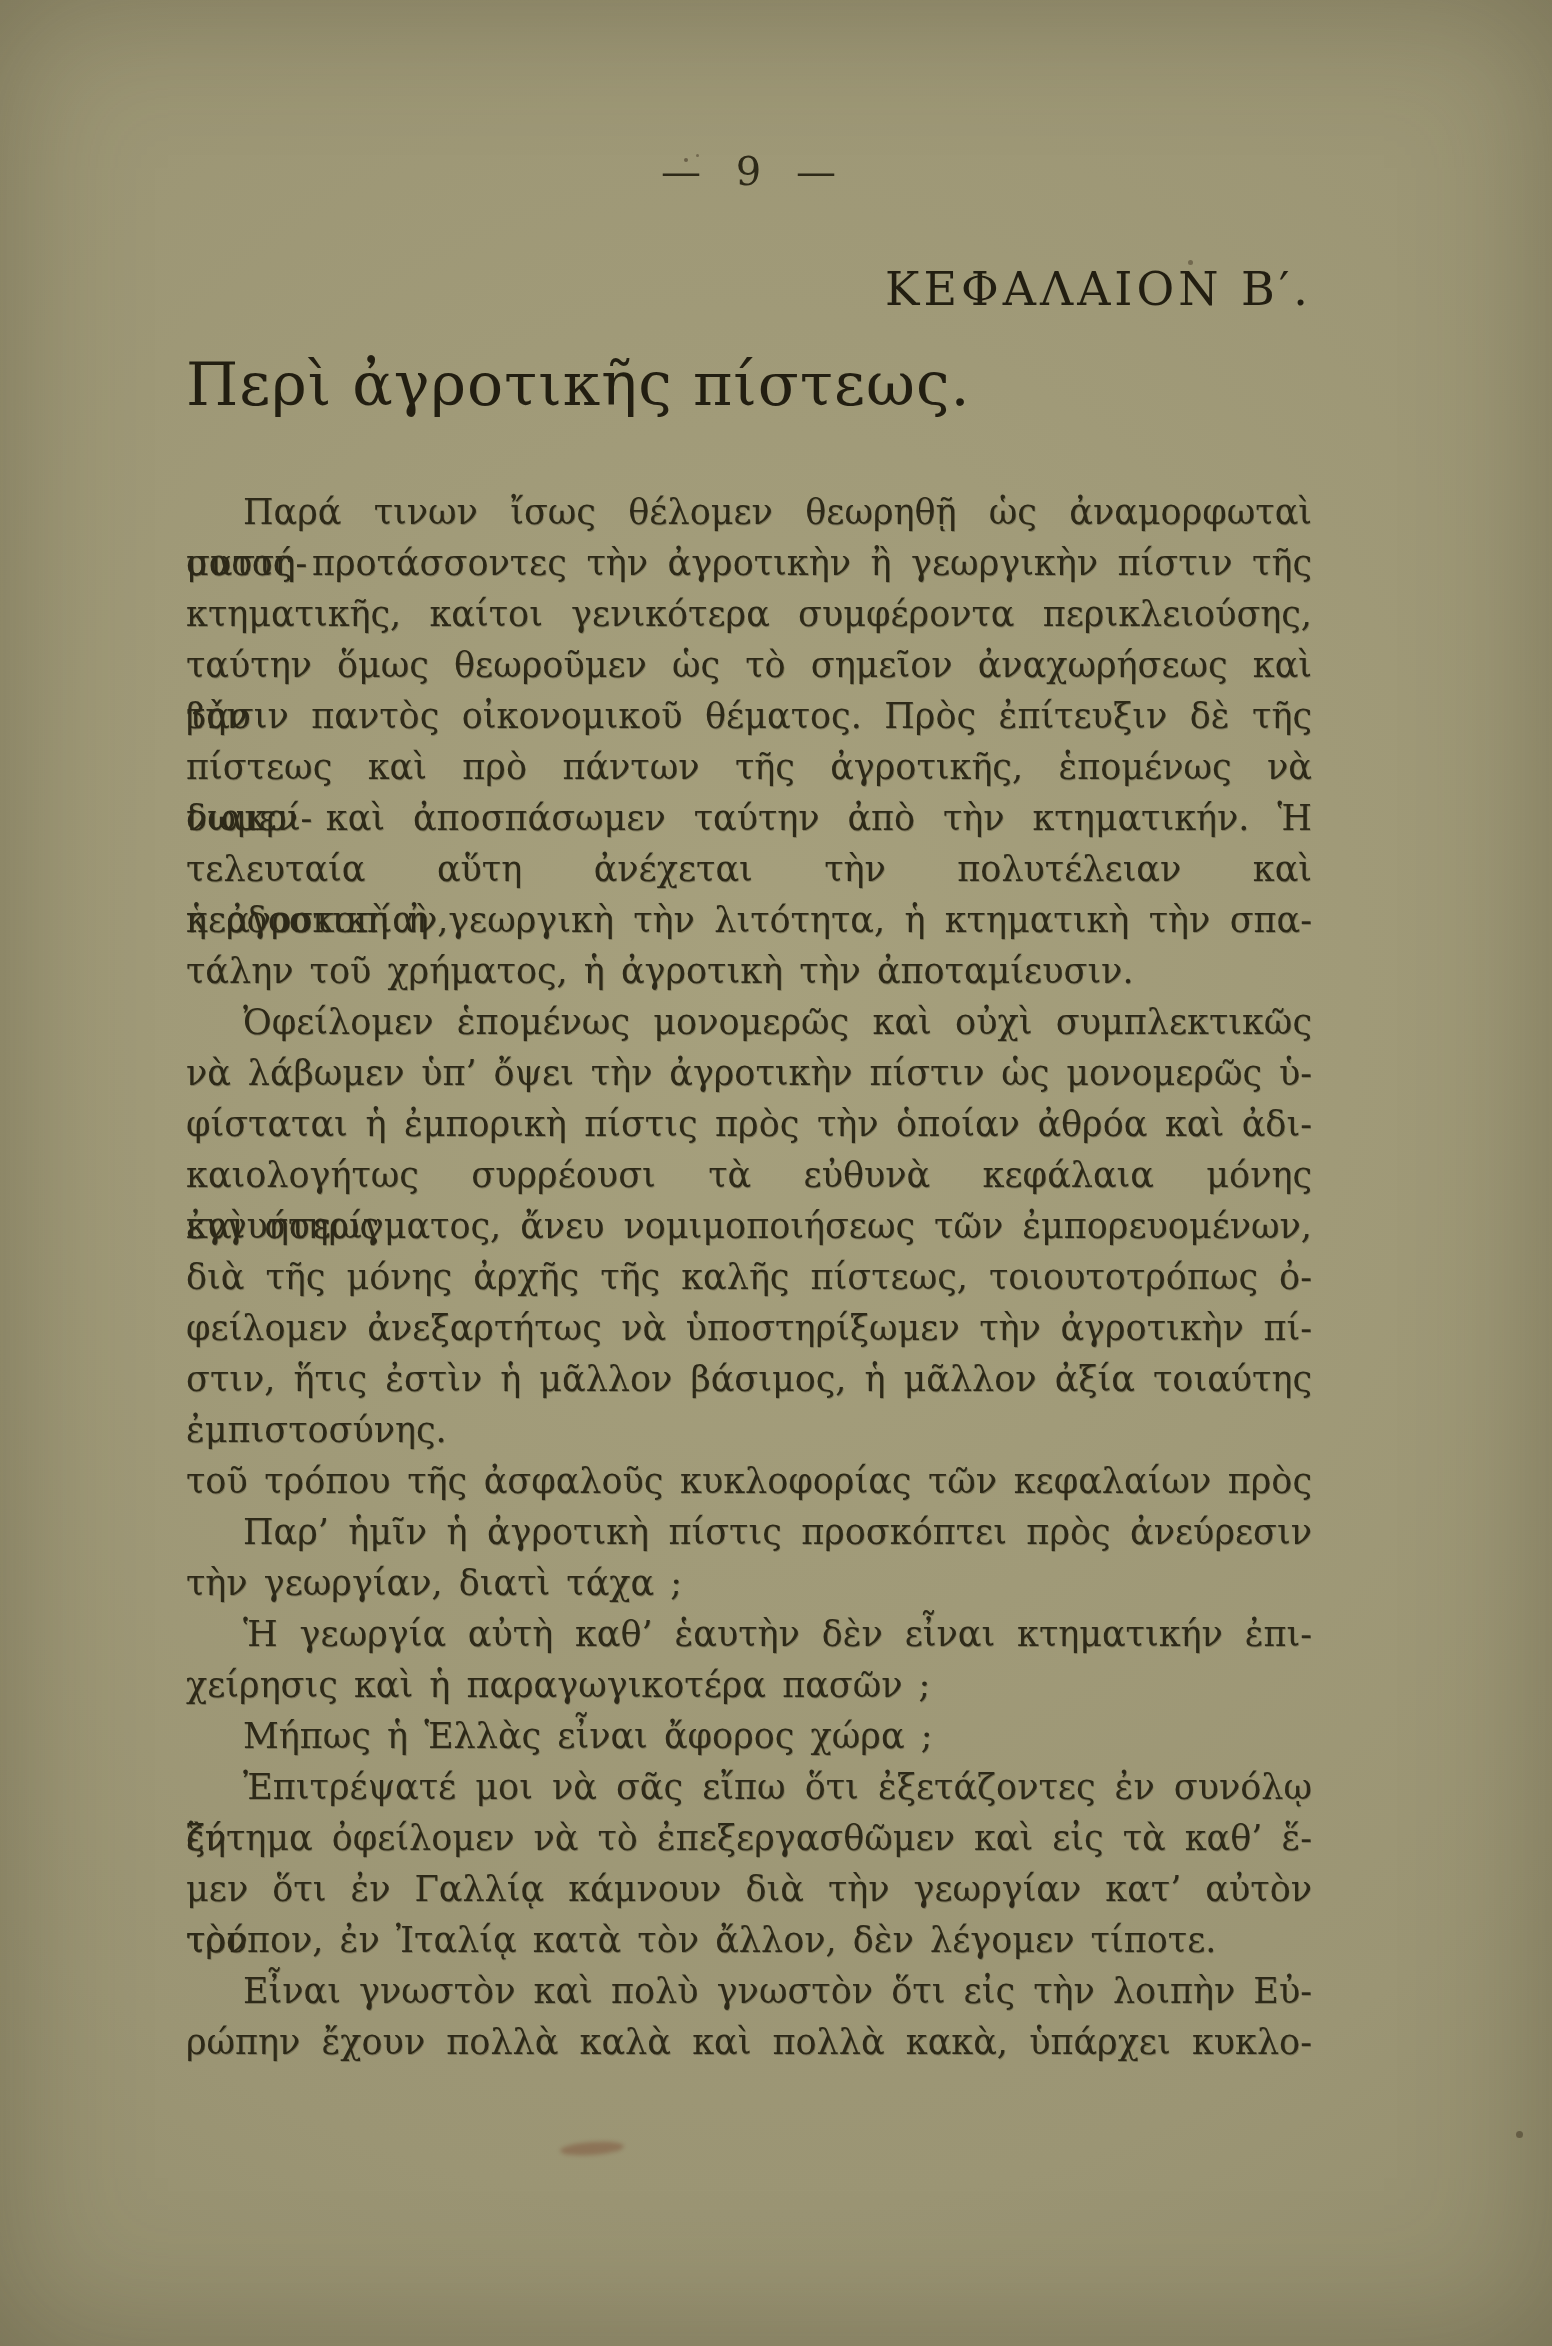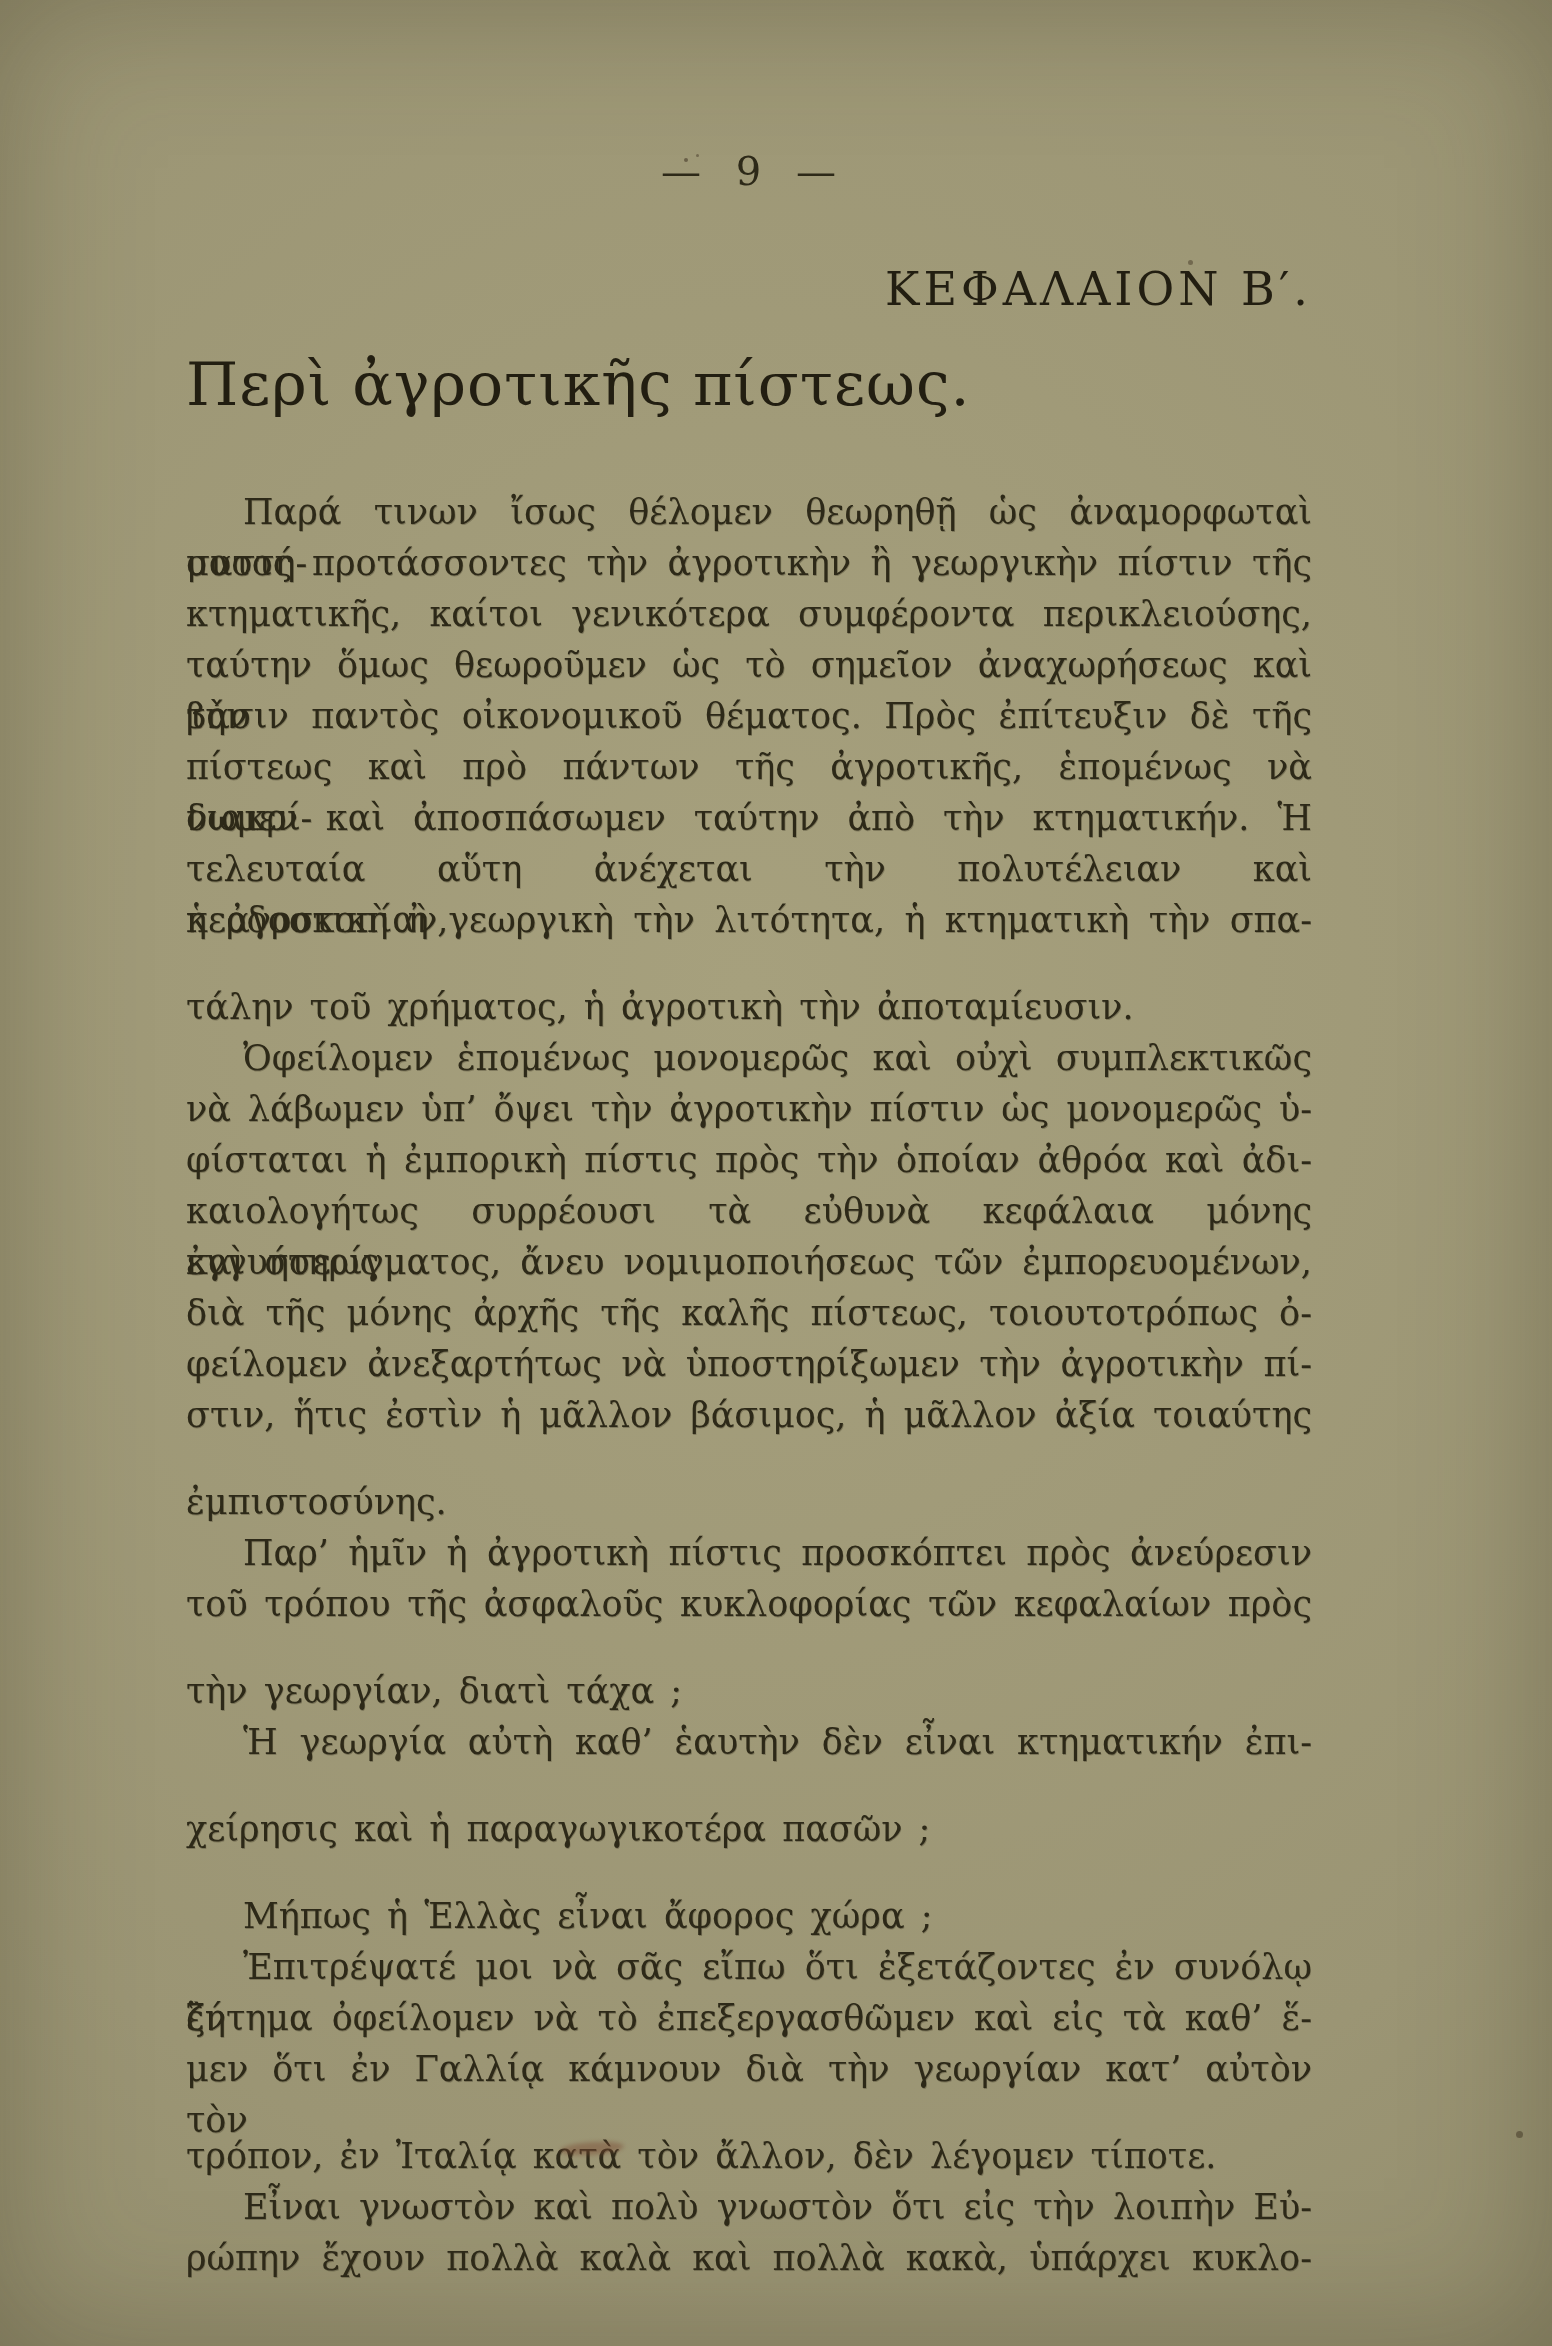--- a/index.html
+++ b/index.html
@@ -50,21 +50,21 @@
     position:absolute;top:487px;left:0;width:100%;
     font-size:35px;
   }
   .line{
     height:51px;line-height:51px;
     text-align:justify;
     text-align-last:justify;
     word-spacing:5px;
     text-shadow:0.6px 0.6px 0 rgba(45,41,24,.30);
   }
-  .line.para-end{text-align-last:left;margin-top:36px;}
+  .line.para-end{text-align-last:left;}
   .line.indent{text-indent:57px;}
   
   .stain{
     position:absolute;left:560px;top:2142px;width:64px;height:13px;
     background:var(--stain);opacity:.45;border-radius:50%;
     filter:blur(2px);transform:rotate(-4deg);
   }
   .speck{position:absolute;background:#463a28;border-radius:50%;}
   .speck.s1{left:1516px;top:2131px;width:7px;height:7px;opacity:.55;}
   .speck.s2{left:1188px;top:260px;width:5px;height:5px;opacity:.5;}
@@ -92,22 +92,22 @@
         <div class="line para-end">τάλην τοῦ χρήματος, ἡ ἀγροτικὴ τὴν ἀποταμίευσιν.</div>
         <div class="line indent">Ὀφείλομεν ἑπομένως μονομερῶς καὶ οὐχὶ συμπλεκτικῶς</div>
         <div class="line">νὰ λάβωμεν ὑπ’ ὄψει τὴν ἀγροτικὴν πίστιν ὡς μονομερῶς ὑ-</div>
         <div class="line">φίσταται ἡ ἐμπορικὴ πίστις πρὸς τὴν ὁποίαν ἀθρόα καὶ ἀδι-</div>
         <div class="line">καιολογήτως συρρέουσι τὰ εὐθυνὰ κεφάλαια μόνης ἐγγυήσεως</div>
         <div class="line">καὶ στηρίγματος, ἄνευ νομιμοποιήσεως τῶν ἐμπορευομένων,</div>
         <div class="line">διὰ τῆς μόνης ἀρχῆς τῆς καλῆς πίστεως, τοιουτοτρόπως ὀ-</div>
         <div class="line">φείλομεν ἀνεξαρτήτως νὰ ὑποστηρίξωμεν τὴν ἀγροτικὴν πί-</div>
         <div class="line">στιν, ἥτις ἐστὶν ἡ μᾶλλον βάσιμος, ἡ μᾶλλον ἀξία τοιαύτης</div>
         <div class="line para-end">ἐμπιστοσύνης.</div>
+        <div class="line">τοῦ τρόπου τῆς ἀσφαλοῦς κυκλοφορίας τῶν κεφαλαίων πρὸς</div>
         <div class="line indent">Παρ’ ἡμῖν ἡ ἀγροτικὴ πίστις προσκόπτει πρὸς ἀνεύρεσιν</div>
-        <div class="line">τοῦ τρόπου τῆς ἀσφαλοῦς κυκλοφορίας τῶν κεφαλαίων πρὸς</div>
         <div class="line para-end">τὴν γεωργίαν, διατὶ τάχα ;</div>
         <div class="line indent">Ἡ γεωργία αὐτὴ καθ’ ἑαυτὴν δὲν εἶναι κτηματικήν ἐπι-</div>
         <div class="line para-end">χείρησις καὶ ἡ παραγωγικοτέρα πασῶν ;</div>
         <div class="line indent para-end">Μήπως ἡ Ἑλλὰς εἶναι ἄφορος χώρα ;</div>
         <div class="line indent">Ἐπιτρέψατέ μοι νὰ σᾶς εἴπω ὅτι ἐξετάζοντες ἐν συνόλῳ ἓν</div>
         <div class="line">ζήτημα ὀφείλομεν νὰ τὸ ἐπεξεργασθῶμεν καὶ εἰς τὰ καθ’ ἕ-</div>
         <div class="line">μεν ὅτι ἐν Γαλλίᾳ κάμνουν διὰ τὴν γεωργίαν κατ’ αὐτὸν τὸν</div>
         <div class="line para-end">τρόπον, ἐν Ἰταλίᾳ κατὰ τὸν ἄλλον, δὲν λέγομεν τίποτε.</div>
         <div class="line indent">Εἶναι γνωστὸν καὶ πολὺ γνωστὸν ὅτι εἰς τὴν λοιπὴν Εὐ-</div>
         <div class="line">ρώπην ἔχουν πολλὰ καλὰ καὶ πολλὰ κακὰ, ὑπάρχει κυκλο-</div>

